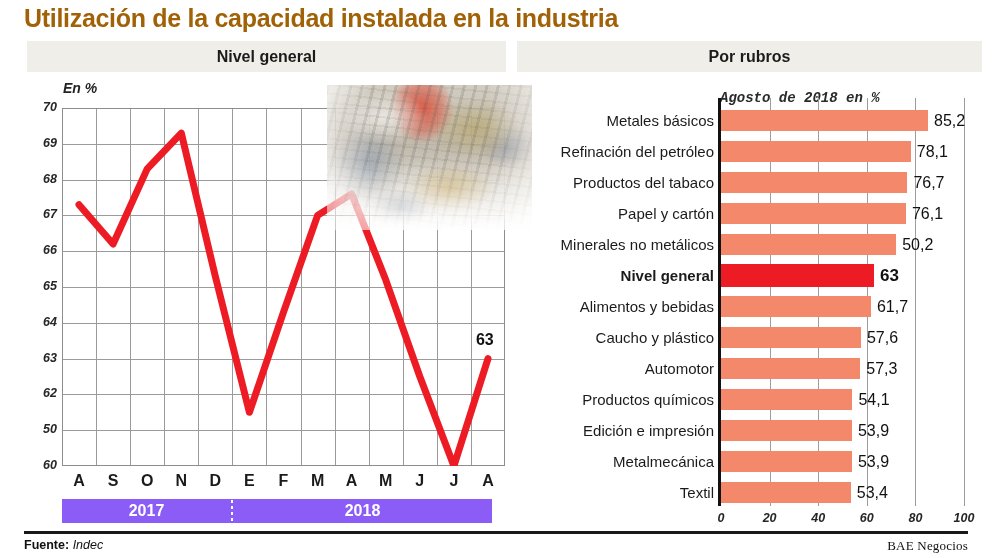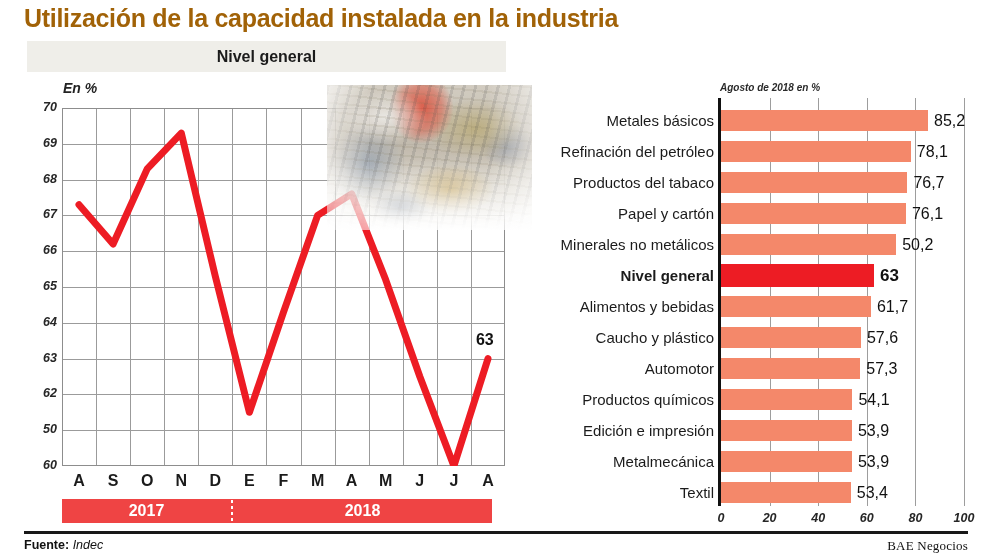--- a/index.html
+++ b/index.html
@@ -59,33 +59,33 @@
     position:absolute;left:327px;top:85px;width:205px;height:145px;
     overflow:hidden;
     -webkit-mask-image:radial-gradient(ellipse 115% 110% at 62% 38%, #000 48%, rgba(0,0,0,.55) 72%, rgba(0,0,0,0) 100%);
     mask-image:radial-gradient(ellipse 115% 110% at 62% 38%, #000 48%, rgba(0,0,0,.55) 72%, rgba(0,0,0,0) 100%);
     opacity:.93;
     pointer-events:none;
   }
   #photo .layer{position:absolute;inset:0;}
 
   
-  #yearband{position:absolute;left:62px;top:499px;width:430px;height:24px;background:#ef4444;}
+  #yearband{position:absolute;left:62px;top:499px;width:430px;height:24px;background:#8b5cf6;}
   .yr{
     position:absolute;top:0;height:24px;line-height:24px;text-align:center;
     color:#fff;font-size:16px;font-weight:bold;
   }
   #yr-split{position:absolute;top:1px;left:169px;width:2px;height:22px;
     background:repeating-linear-gradient(to bottom,#ffffff 0 3px,transparent 3px 6px);}
 
   
   #bar-panel{position:absolute;left:517px;top:80px;width:465px;height:448px;}
   .axis-note{
-    position:absolute;left:203px;top:2px;
-    font-size:10px;font-style:italic;font-weight:bold;color:#2a2a2a;white-space:nowrap;
+    position:absolute;left:203px;top:10px;
+    font-size:14px;font-style:italic;font-weight:bold;color:#2a2a2a;white-space:nowrap;font-family:Liberation Mono, monospace;
   }
   #bar-area{position:absolute;left:0px;top:18px;width:465px;height:462px;}
   #yaxis-line{position:absolute;left:201px;top:0px;width:3px;height:408px;background:#111;}
   .bgrid{position:absolute;top:0px;width:1px;height:408px;background:#9d9d9d;}
   .brow{position:absolute;left:0;height:31px;}
   .blabel{
     position:absolute;right:268px;top:0;height:31px;line-height:31px;
     font-size:15px;color:#1b1b1b;white-space:nowrap;text-align:right;
   }
   .blabel.bold{font-weight:bold;}
@@ -113,20 +113,23 @@
 </style>
 </head>
 <body>
 
 <div id="root">
 
   <div class="title">Utilización de la capacidad instalada en la industria</div>
 
   <div class="panel-head" id="head-left">
     <span>Nivel general</span>
+  </div>
+  <div class="panel-head" id="head-right">
+    <span>Por rubros</span>
   </div>
 
   <div id="line-panel">
     <div class="unit-label">En %</div>
     <div id="plot">
         <div class="gl-h" style="top: 321.2px;"></div>
         <div class="gl-h" style="top: 285.4px;"></div>
         <div class="gl-h" style="top: 249.6px;"></div>
         <div class="gl-h" style="top: 213.8px;"></div>
         <div class="gl-h" style="top: 178px;"></div>

